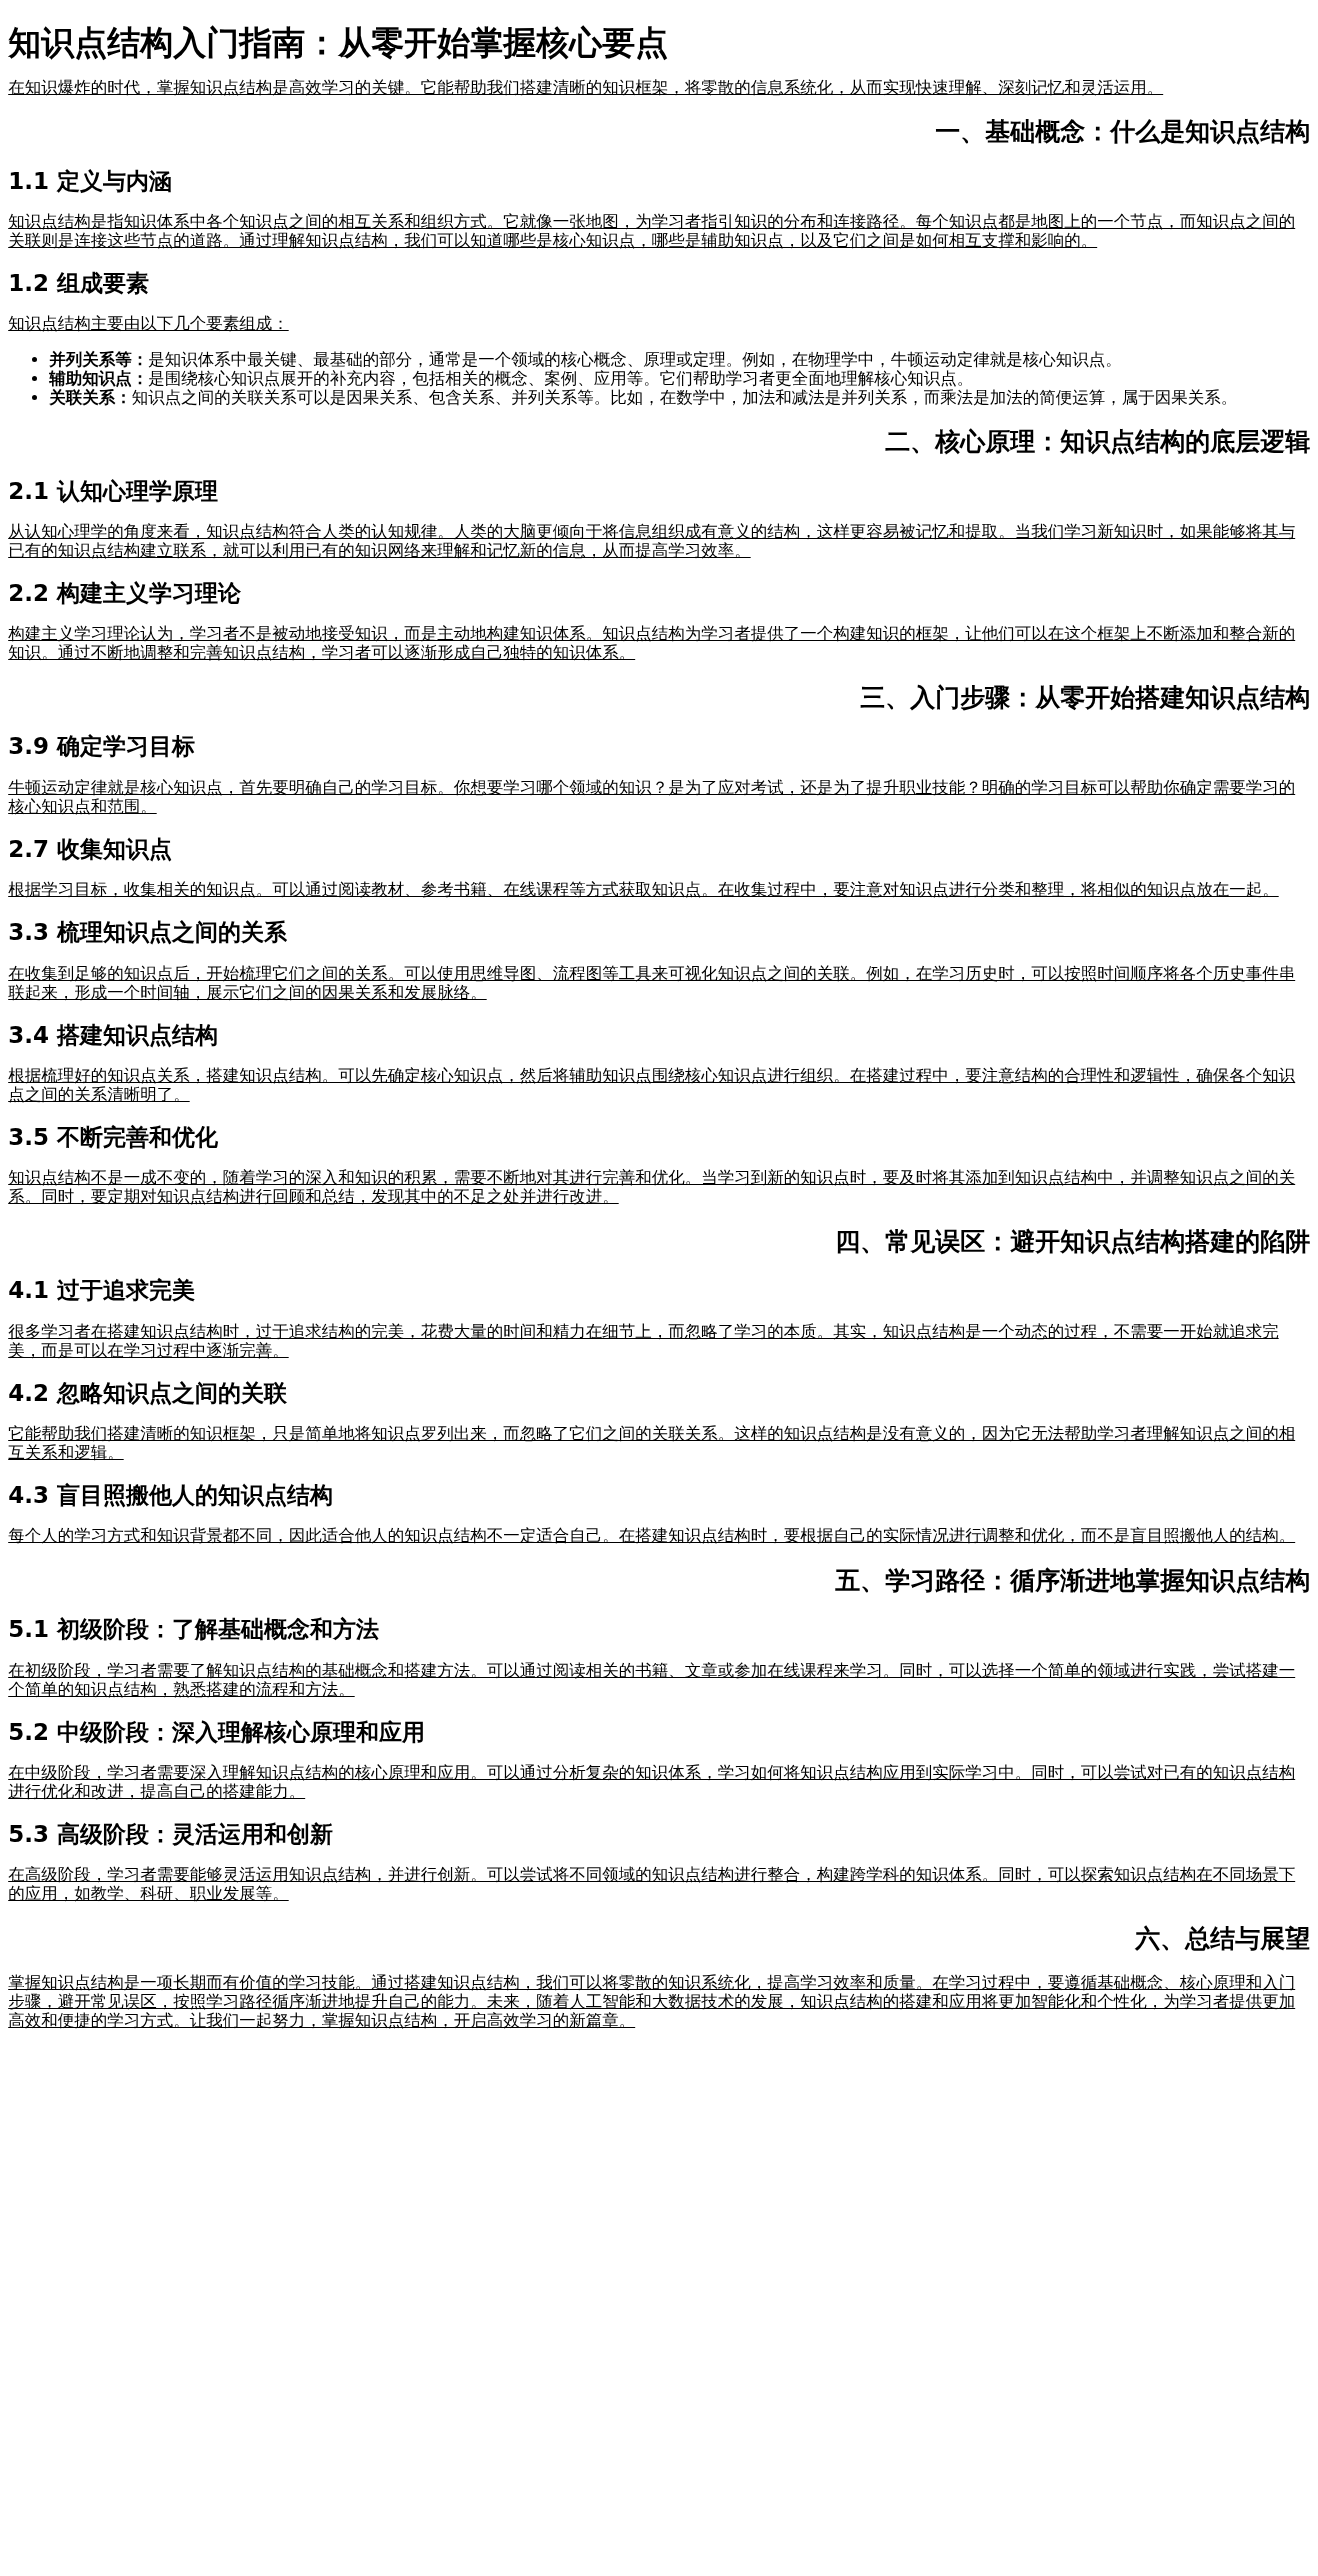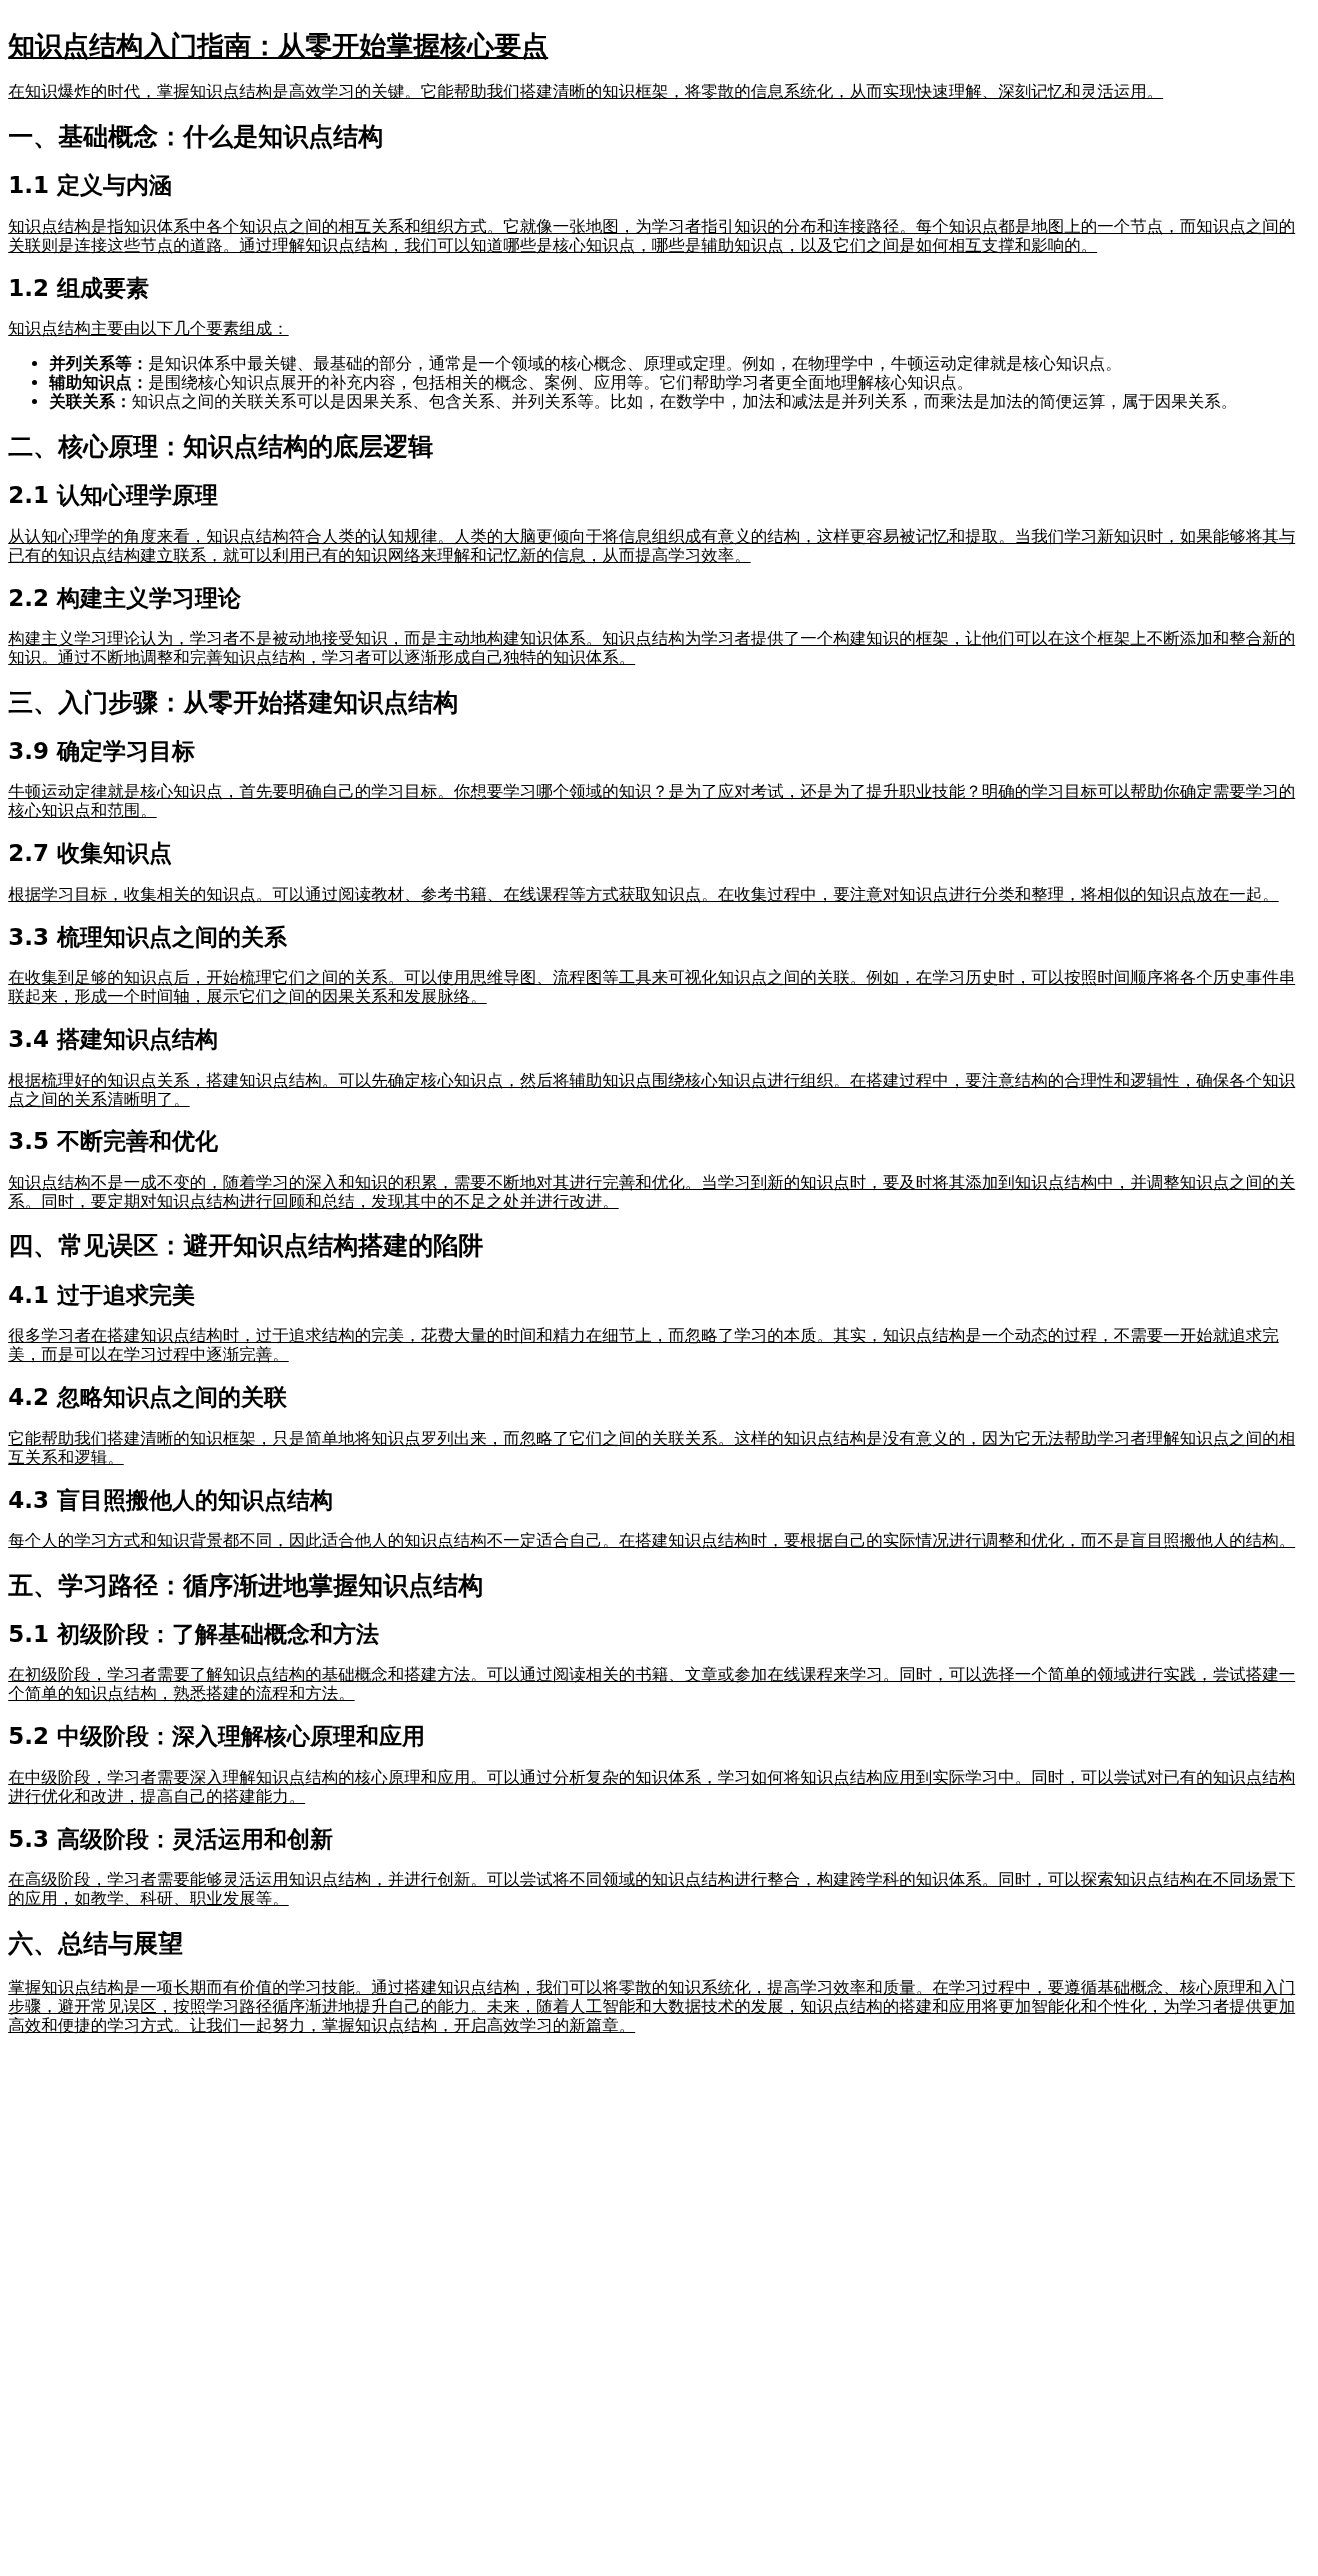--- a/index.html
+++ b/index.html
@@ -5,22 +5,22 @@
     html, body { background: #ffffff; }
     body {
       margin: 8.2px;
       width: 1302px;
       min-height: 2621px;
       color: #000000;
       font-family: "DejaVu Sans", "Liberation Sans", sans-serif;
       font-size: 16.5px;
       line-height: 1.15;
     }
-    h1 { font-size: 27px; font-weight: bold; margin: 22px 0; line-height: 1.15; text-decoration: underline; }
-    h2 { font-size: 25px; font-weight: bold; margin: 20.6px 0; line-height: 1.15; }
+    h1 { font-size: 33px; font-weight: bold; margin: 16px 0; line-height: 1.15; }
+    h2 { font-size: 25px; font-weight: bold; margin: 20.6px 0; line-height: 1.15; text-align: right; }
     h3 { font-size: 23px; font-weight: bold; margin: 19px 0; line-height: 1.15; }
     p  { margin: 16.5px 0; text-decoration: underline; }
     ul { margin: 16.5px 0; padding-left: 41px; list-style: disc; }
     li { margin: 0; }
     strong { font-weight: bold; }
   </style>
 </head>
 <body>
 
 <article>

